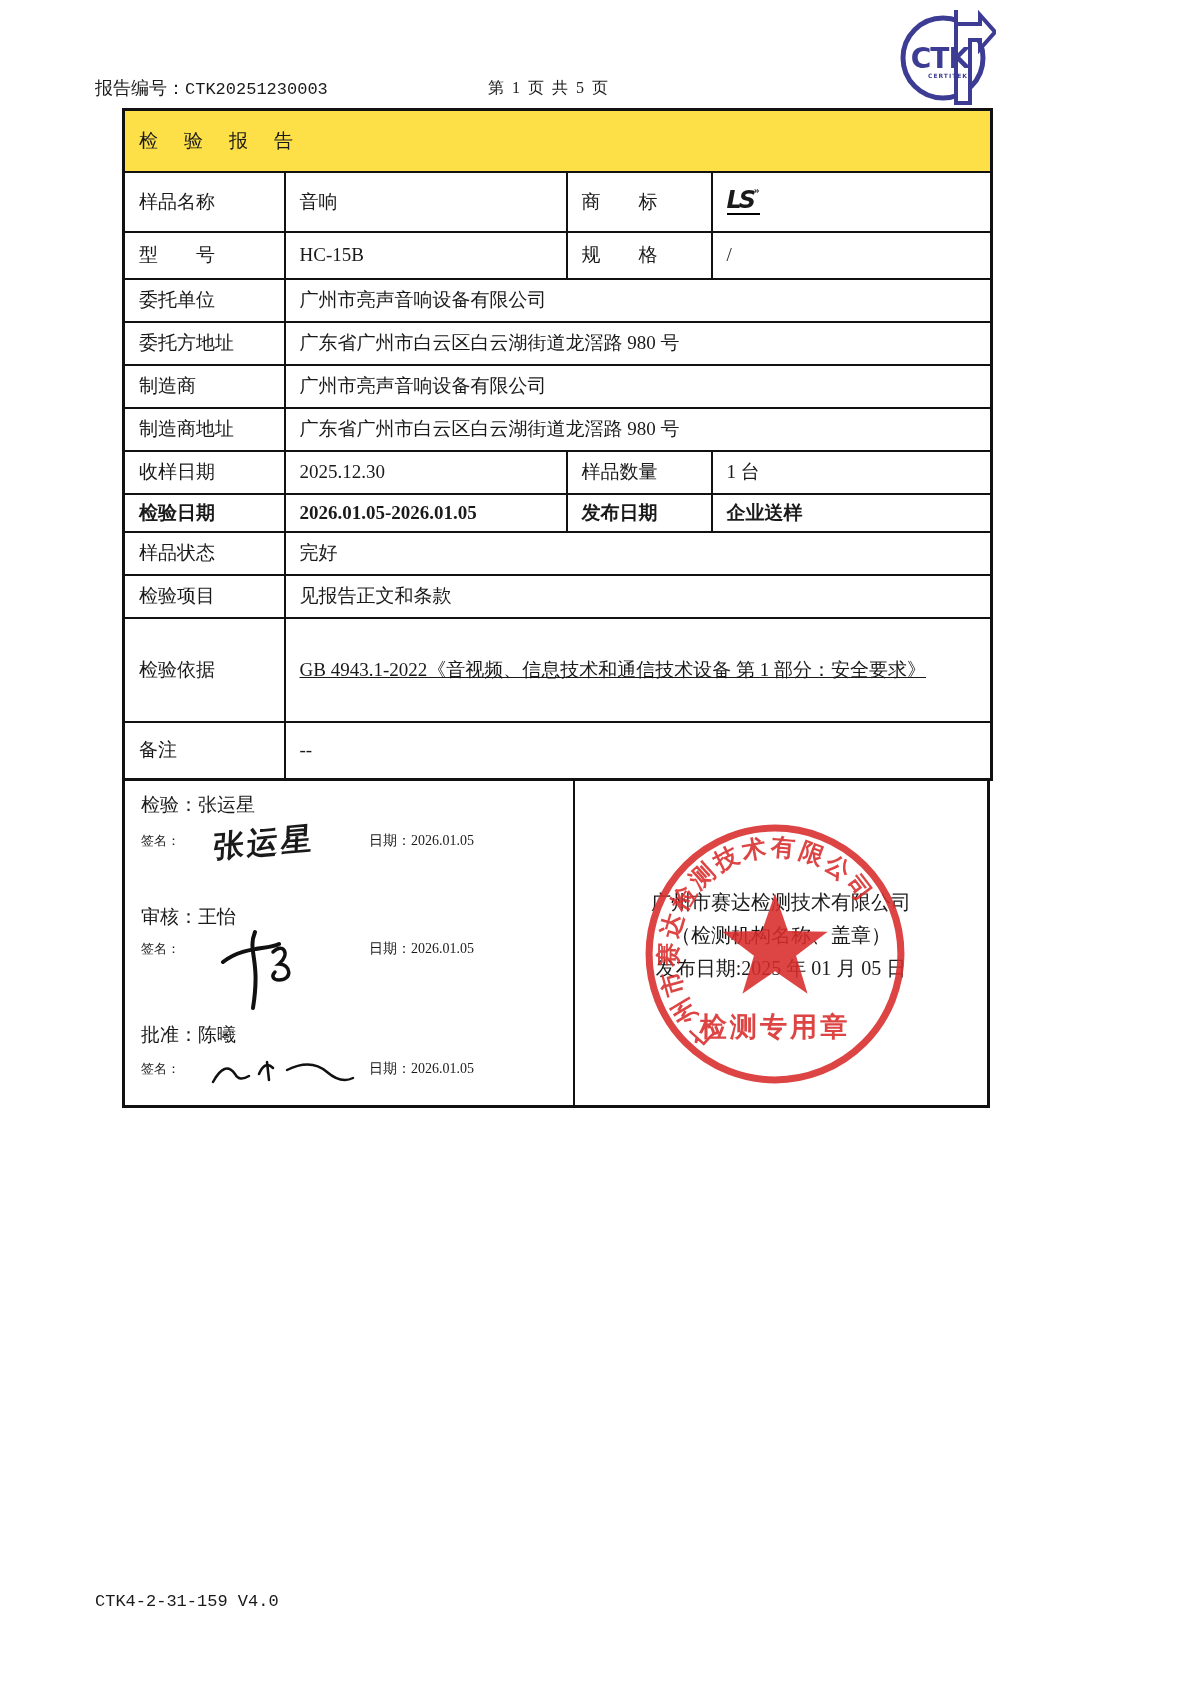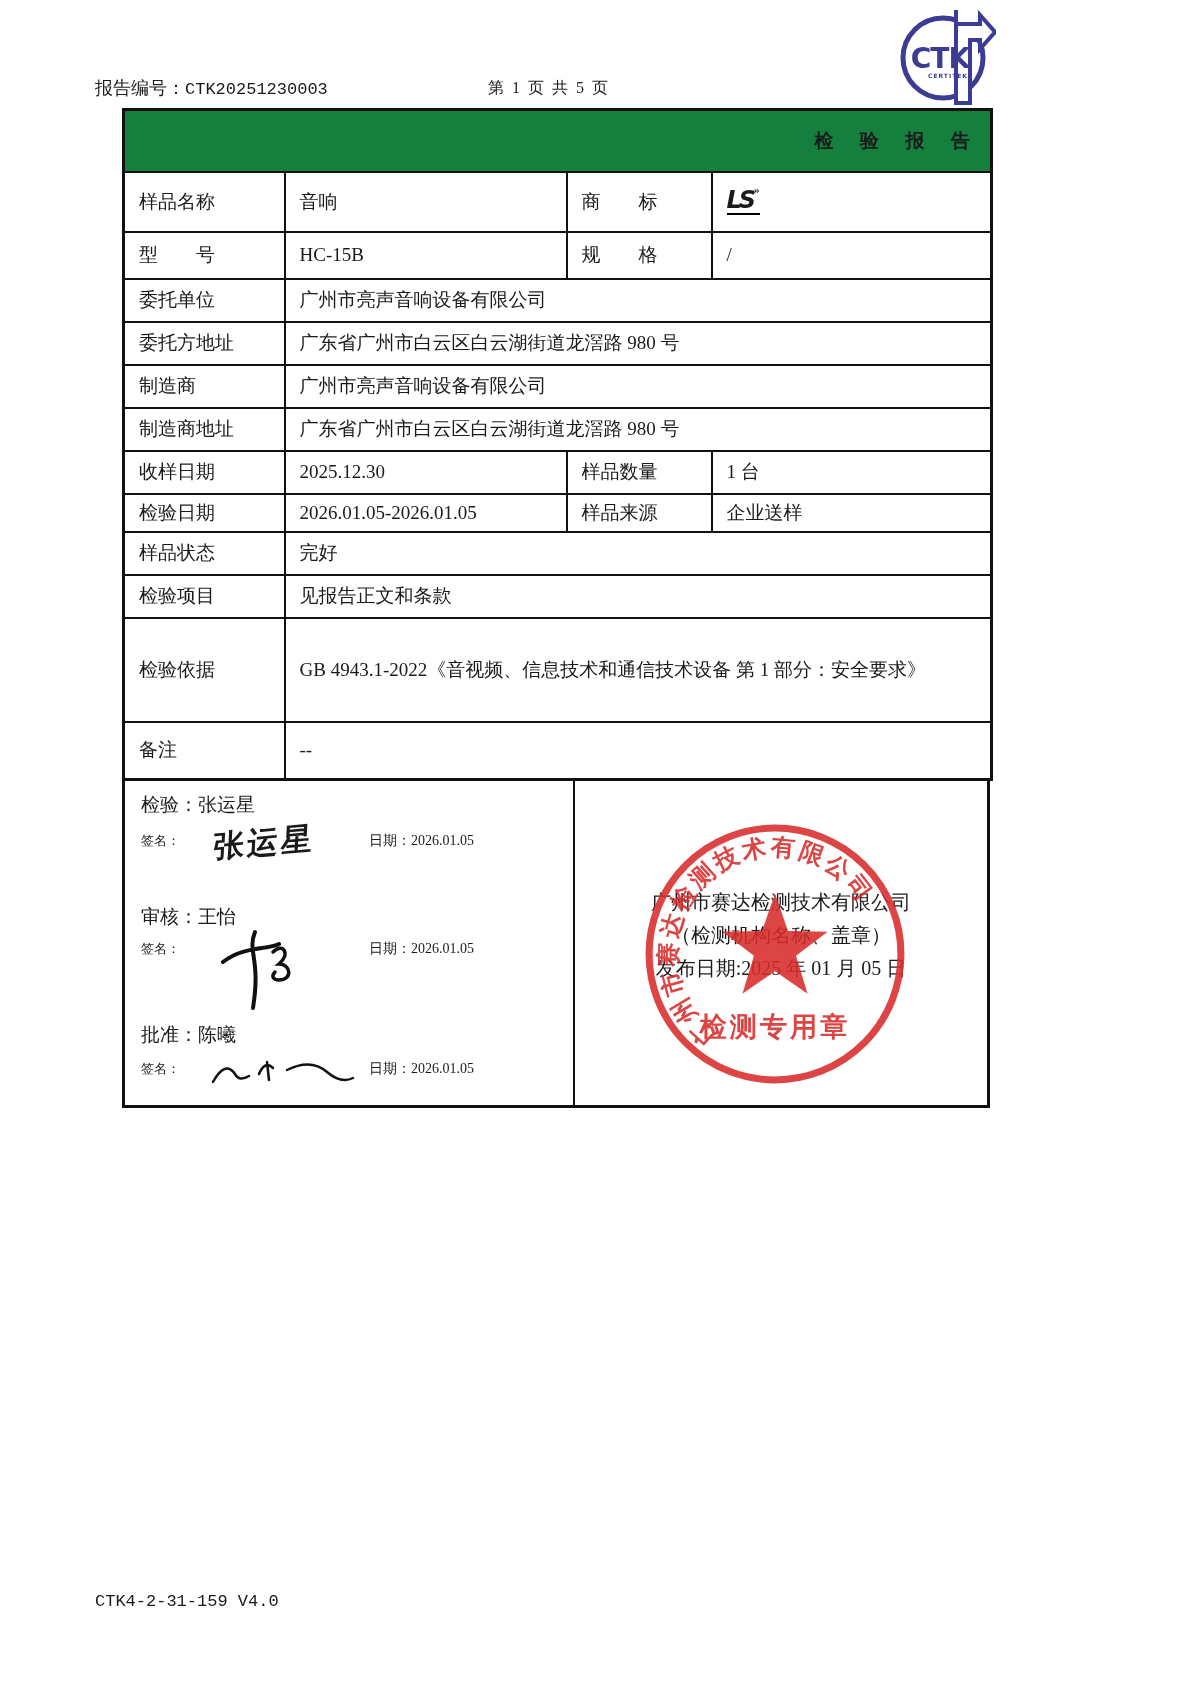--- a/index.html
+++ b/index.html
@@ -12,21 +12,21 @@
   .hdr-page { position:absolute; left:488px; top:78px; font-size:16px; letter-spacing:2px;text-align:right; }
   .ctk-logo { position:absolute; left:896px; top:4px; width:100px; height:104px; }
 
   
   .doc { position:absolute; left:122px; top:108px; width:868px; }
 
   table.main { border-collapse:collapse; table-layout:fixed; width:868px; }
   table.main td { border:2px solid #111; font-size:19px; vertical-align:middle;
                   padding:4px 10px 4px 14px; overflow:hidden; }
   table.main { border:3px solid #111; }
-  td.titlebar { background:#15803d; text-align:right; font-size:30px; font-weight:bold;
+  td.titlebar { background:#fde047; text-align:left; font-size:30px; font-weight:normal;
                 letter-spacing:10px; height:62px; font-family:"DejaVu Sans","Liberation Sans",sans-serif; }
   td.lbl { padding-left:14px; }
   col.c1 { width:161px; } col.c2 { width:282px; } col.c3 { width:145px; } col.c4 { width:280px; }
 
   
   .ls-logo { display:inline-block; border-bottom:2px solid #000; padding-bottom:2px; line-height:0; }
   .ls-text { font-family:"DejaVu Sans","Liberation Sans",sans-serif; font-weight:900; font-style:italic;
              font-size:24px; letter-spacing:-3px; line-height:22px; display:inline-block; }
   .ls-mark { font-size:11px; font-weight:900; vertical-align:top; display:inline-block; margin-left:1px; }
   .ls-bar { height:5px; width:40px; background:#000; margin-top:1px; position:relative; }
@@ -117,37 +117,37 @@
     <tr style="height:43px;">
       <td class="lbl">制造商地址</td>
       <td colspan="3">广东省广州市白云区白云湖街道龙滘路 980 号</td>
     </tr>
     <tr style="height:43px;">
       <td class="lbl">收样日期</td>
       <td>2025.12.30</td>
       <td class="lbl">样品数量</td>
       <td>1 台</td>
     </tr>
-    <tr style="height:38px;">
+    <tr style="height:38px;font-weight:bold;">
       <td class="lbl">检验日期</td>
       <td>2026.01.05-2026.01.05</td>
-      <td class="lbl">样品来源</td>
+      <td class="lbl">发布日期</td>
       <td>企业送样</td>
     </tr>
     <tr style="height:43px;">
       <td class="lbl">样品状态</td>
       <td colspan="3">完好</td>
     </tr>
     <tr style="height:43px;">
       <td class="lbl">检验项目</td>
       <td colspan="3">见报告正文和条款</td>
     </tr>
     <tr style="height:104px;">
       <td class="lbl">检验依据</td>
-      <td colspan="3" style="line-height:1.95; padding-right:7px;">GB 4943.1-2022《音视频、信息技术和通信技术设备 第 1 部分：安全要求》</td>
+      <td colspan="3" style="line-height:1.95; padding-right:7px;text-decoration:underline;">GB 4943.1-2022《音视频、信息技术和通信技术设备 第 1 部分：安全要求》</td>
     </tr>
     <tr style="height:58px;">
       <td class="lbl">备注</td>
       <td colspan="3">--</td>
     </tr>
   </tbody>
     </table>
 
   <div class="sigblock">
     <div class="sig-left">

